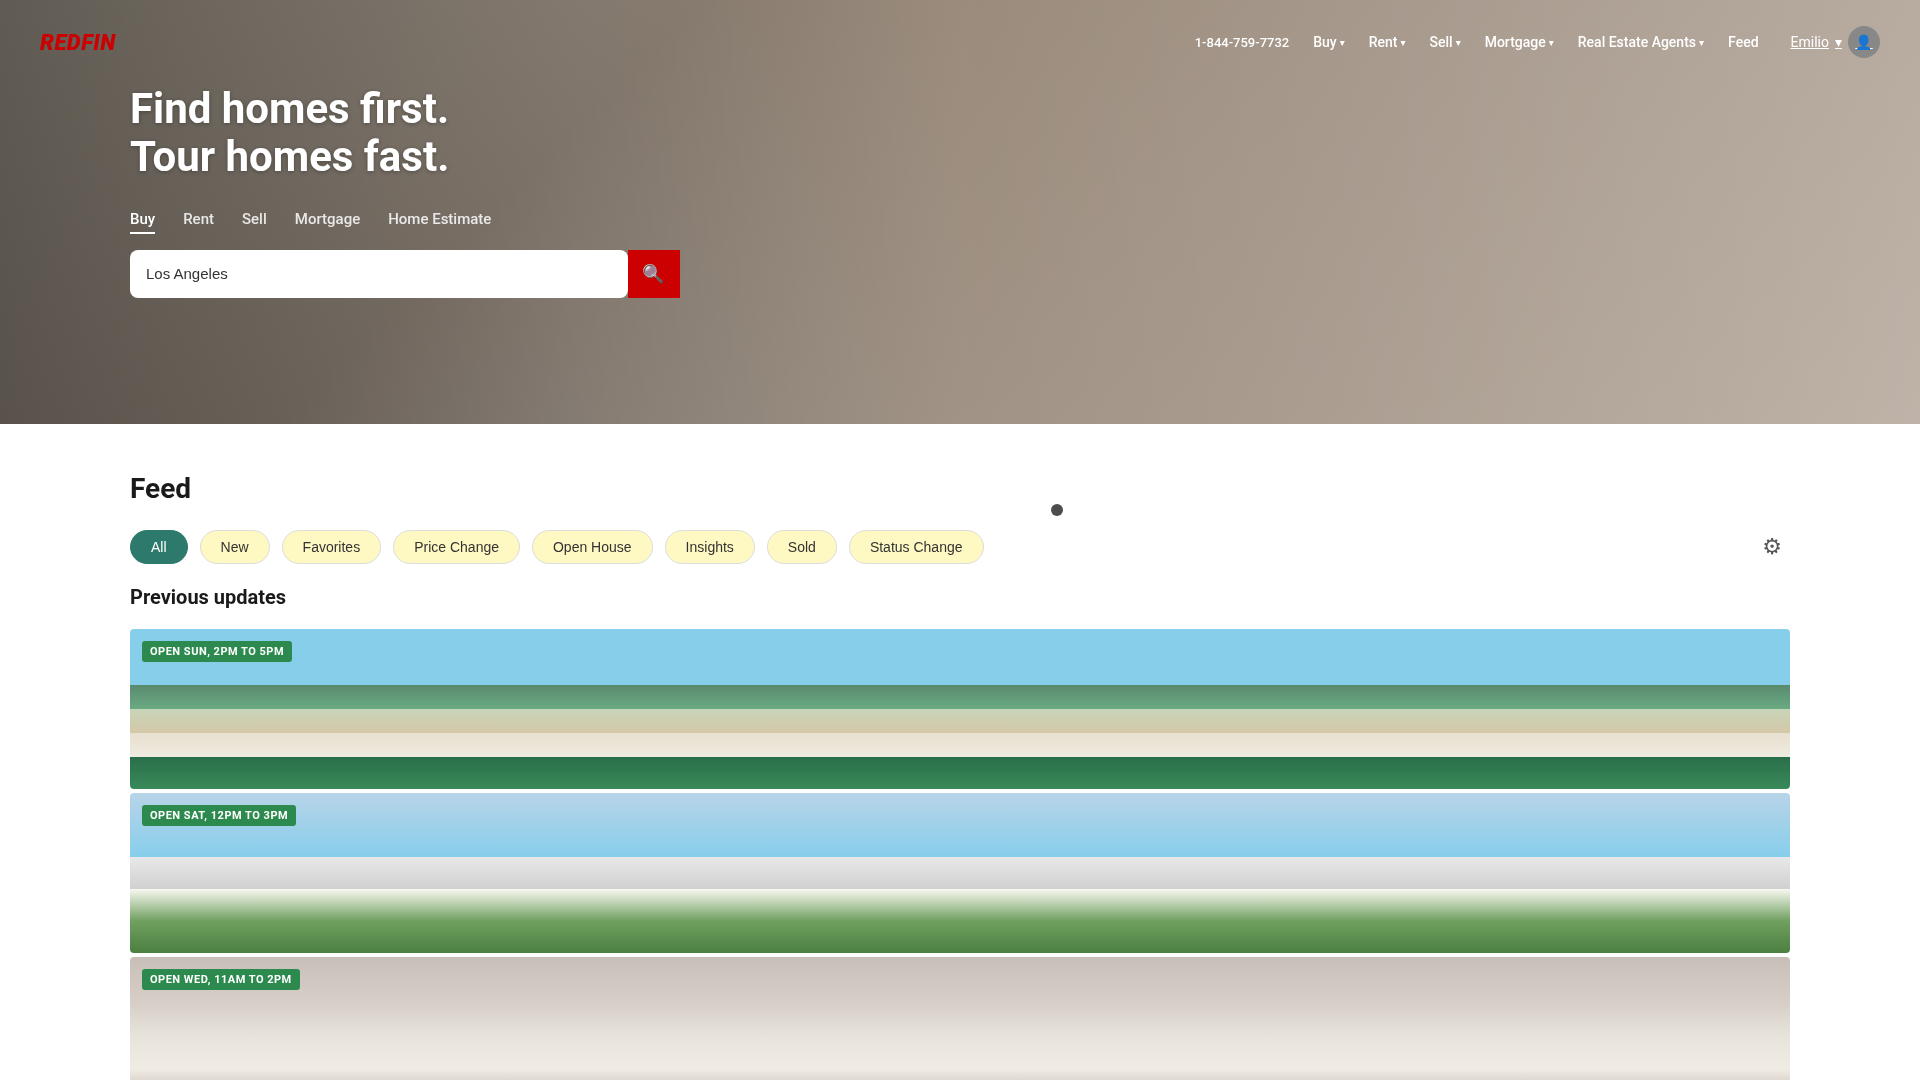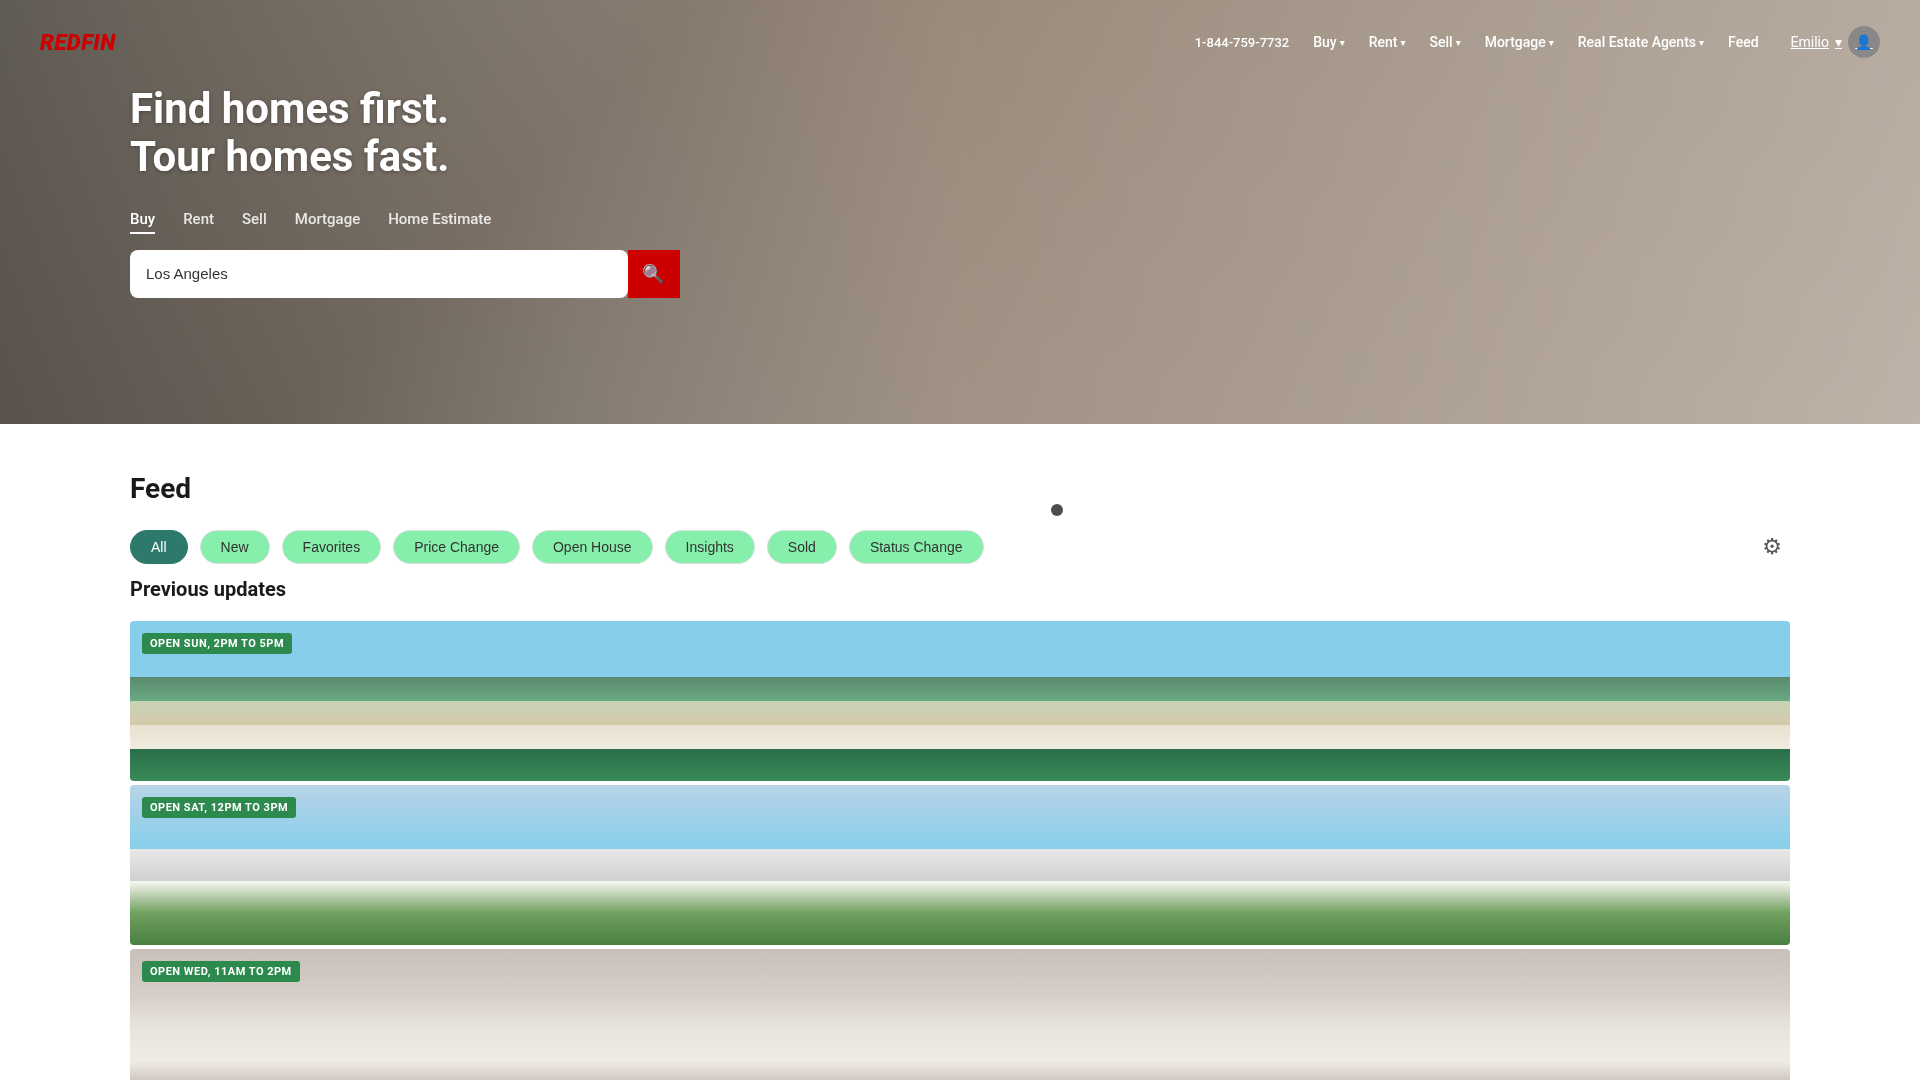--- a/index.html
+++ b/index.html
@@ -161,27 +161,27 @@
     .feed-title {
       font-size: 28px;
       font-weight: 700;
       color: #1a1a1a;
       margin-bottom: 24px;
     }
     .feed-filters {
       display: flex;
       align-items: center;
       gap: 12px;
-      margin-bottom: 12px;
+      margin-bottom: 20px;
     }
     .filter-chip {
       padding: 8px 20px;
       border-radius: 24px;
       border: 1.5px solid #ddd;
-      background: #86efac;
+      background: #fef9c3;
       font-size: 14px;
       color: #333;
       cursor: pointer;
       font-weight: 500;
       white-space: nowrap;
     }
     .filter-chip.active {
       background: #2d7a6d;
       border-color: #2d7a6d;
       color: #fff;

